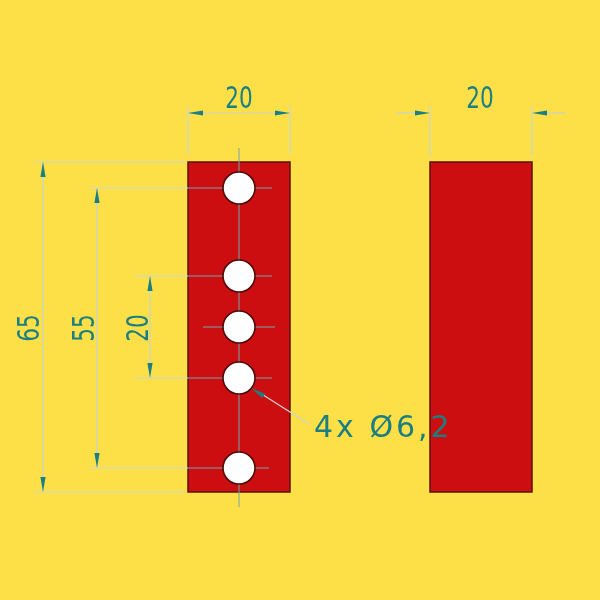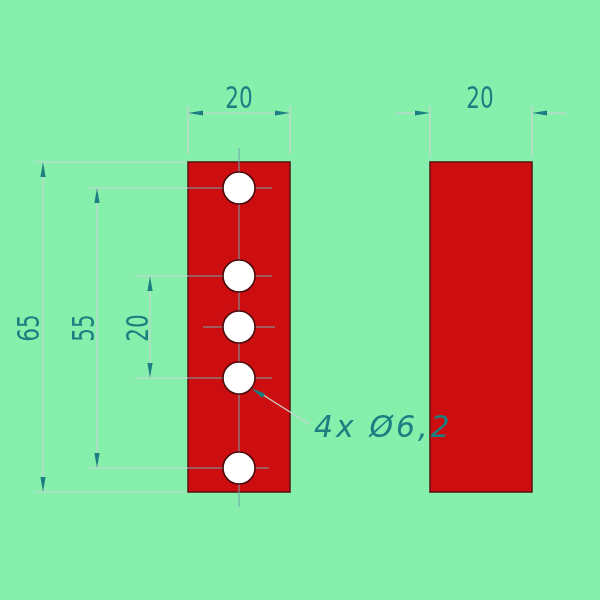--- a/index.html
+++ b/index.html
@@ -1,33 +1,33 @@
 <!DOCTYPE html>
 <html><head>
 <meta charset="utf-8">
 <style>
   html,body { margin:0; padding:0; background:#ffffff; }
   .canvas {
-    position:relative; width:600px; height:600px; background:#86efac;
+    position:relative; width:600px; height:600px; background:#fde047;
     font-family:"DejaVu Sans","Liberation Sans",sans-serif; overflow:hidden;
   }
   svg { position:absolute; left:0; top:0; }
   .extline  { stroke:#ccd5d3; stroke-width:1.2; fill:none; }
   .dimline  { stroke:#c7d2d0; stroke-width:1.2; fill:none; }
   .centerline { stroke:#6ea8aa; stroke-width:1; fill:none; }
   .part { stroke:#5a1010; stroke-width:1.5; }
   .hole { fill:#ffffff; stroke:#4a0c0c; stroke-width:1.6; }
   .arrow { fill:#1b7f81; stroke:none; }
   .dim-num, .dim-num-v, .callout {
     position:absolute; color:#1b7f81; font-size:30px; line-height:1;
     white-space:nowrap; user-select:none;
   }
   .dim-num   { transform:translate(-50%,-50%) scaleX(0.72); }
   .dim-num-v { transform:translate(-50%,-50%) rotate(-90deg) scaleX(0.72); }
-  .callout   { transform:translateY(-50%); letter-spacing:3px;font-style:italic; }
+  .callout   { transform:translateY(-50%); letter-spacing:3px; }
 </style>
 </head>
 <body>
 
 <div class="canvas">
   <svg width="600" height="600" viewBox="0 0 600 600">
 
     <g>
       <rect x="188" y="162" width="102" height="330" class="part" fill="#cc0e11"></rect>
 

